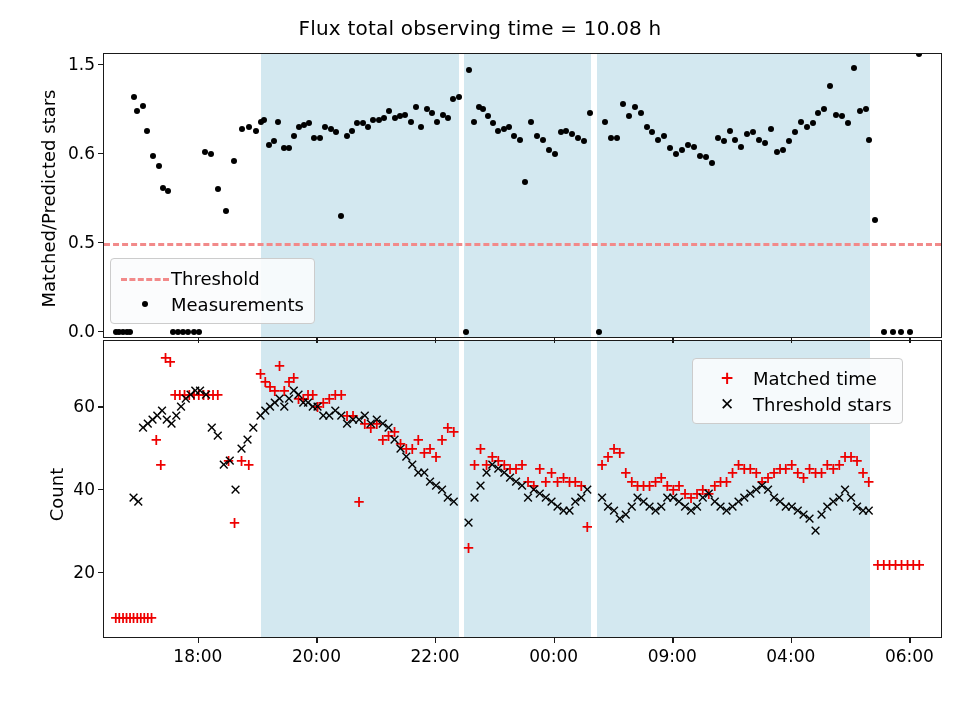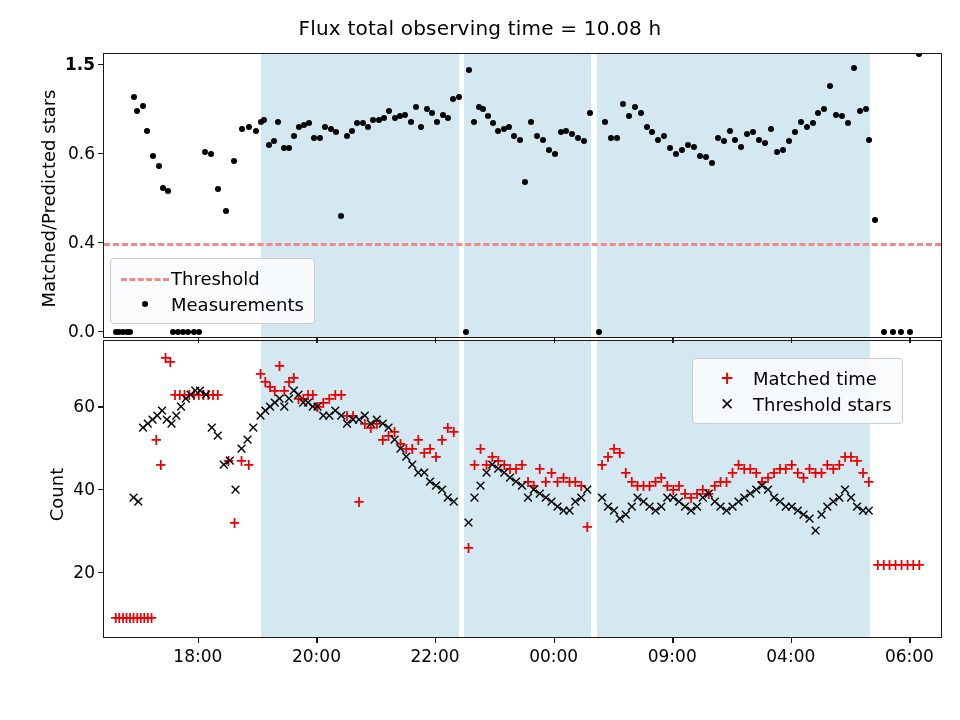--- a/index.html
+++ b/index.html
@@ -654,25 +654,25 @@
       <div class="ticklabel-x" style="left: 672.216px; top: 646px;">09:00</div>
       <div class="tick-x" style="left: 790.802px; top: 338px;"></div>
       <div class="tick-x" style="left: 790.802px; top: 638px;"></div>
       <div class="ticklabel-x" style="left: 790.802px; top: 646px;">04:00</div>
       <div class="tick-x" style="left: 909.389px; top: 338px;"></div>
       <div class="tick-x" style="left: 909.389px; top: 638px;"></div>
       <div class="ticklabel-x" style="left: 909.389px; top: 646px;">06:00</div>
       <div class="tick-y" style="left: 98px; top: 330.875px;"></div>
       <div class="ticklabel-y" style="left: 45px; top: 330.875px; width: 50px;">0.0</div>
       <div class="tick-y" style="left: 98px; top: 241.812px;"></div>
-      <div class="ticklabel-y" style="left: 45px; top: 241.812px; width: 50px;">0.4</div>
+      <div class="ticklabel-y" style="left: 45px; top: 241.812px; width: 50px;">0.5</div>
       <div class="tick-y" style="left: 98px; top: 152.75px;"></div>
       <div class="ticklabel-y" style="left: 45px; top: 152.75px; width: 50px;">0.6</div>
       <div class="tick-y" style="left: 98px; top: 63.6875px;"></div>
-      <div class="ticklabel-y" style="left: 45px; top: 63.6875px; width: 50px; font-weight: bold;">1.5</div>
+      <div class="ticklabel-y" style="left: 45px; top: 63.6875px; width: 50px;">1.5</div>
       <div class="tick-y" style="left: 98px; top: 571.778px;"></div>
       <div class="ticklabel-y" style="left: 55px; top: 571.778px; width: 40px;">20</div>
       <div class="tick-y" style="left: 98px; top: 489px;"></div>
       <div class="ticklabel-y" style="left: 55px; top: 489px; width: 40px;">40</div>
       <div class="tick-y" style="left: 98px; top: 406.222px;"></div>
       <div class="ticklabel-y" style="left: 55px; top: 406.222px; width: 40px;">60</div>
     </div>
 </div>
 
 </body></html>

